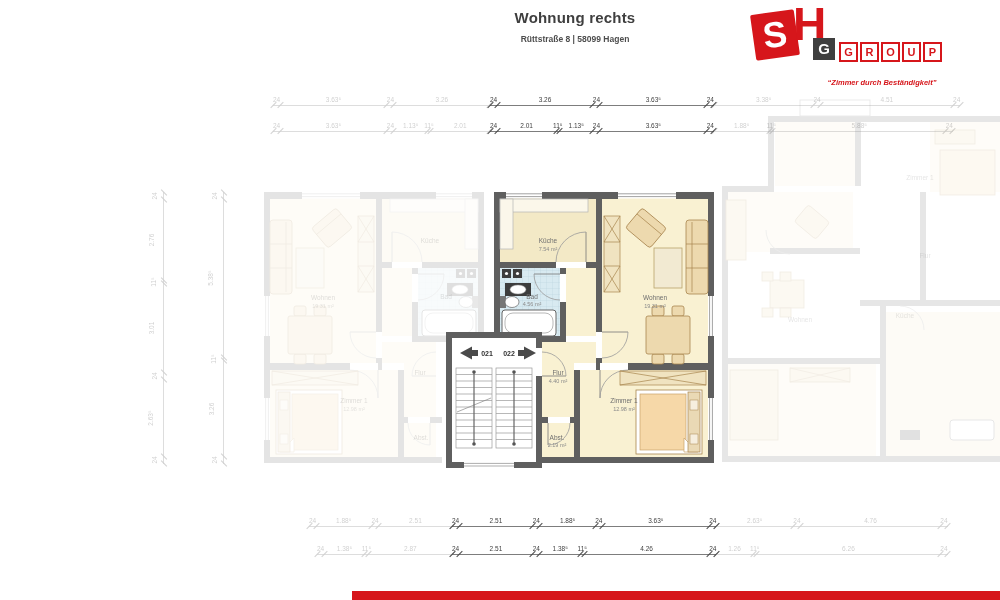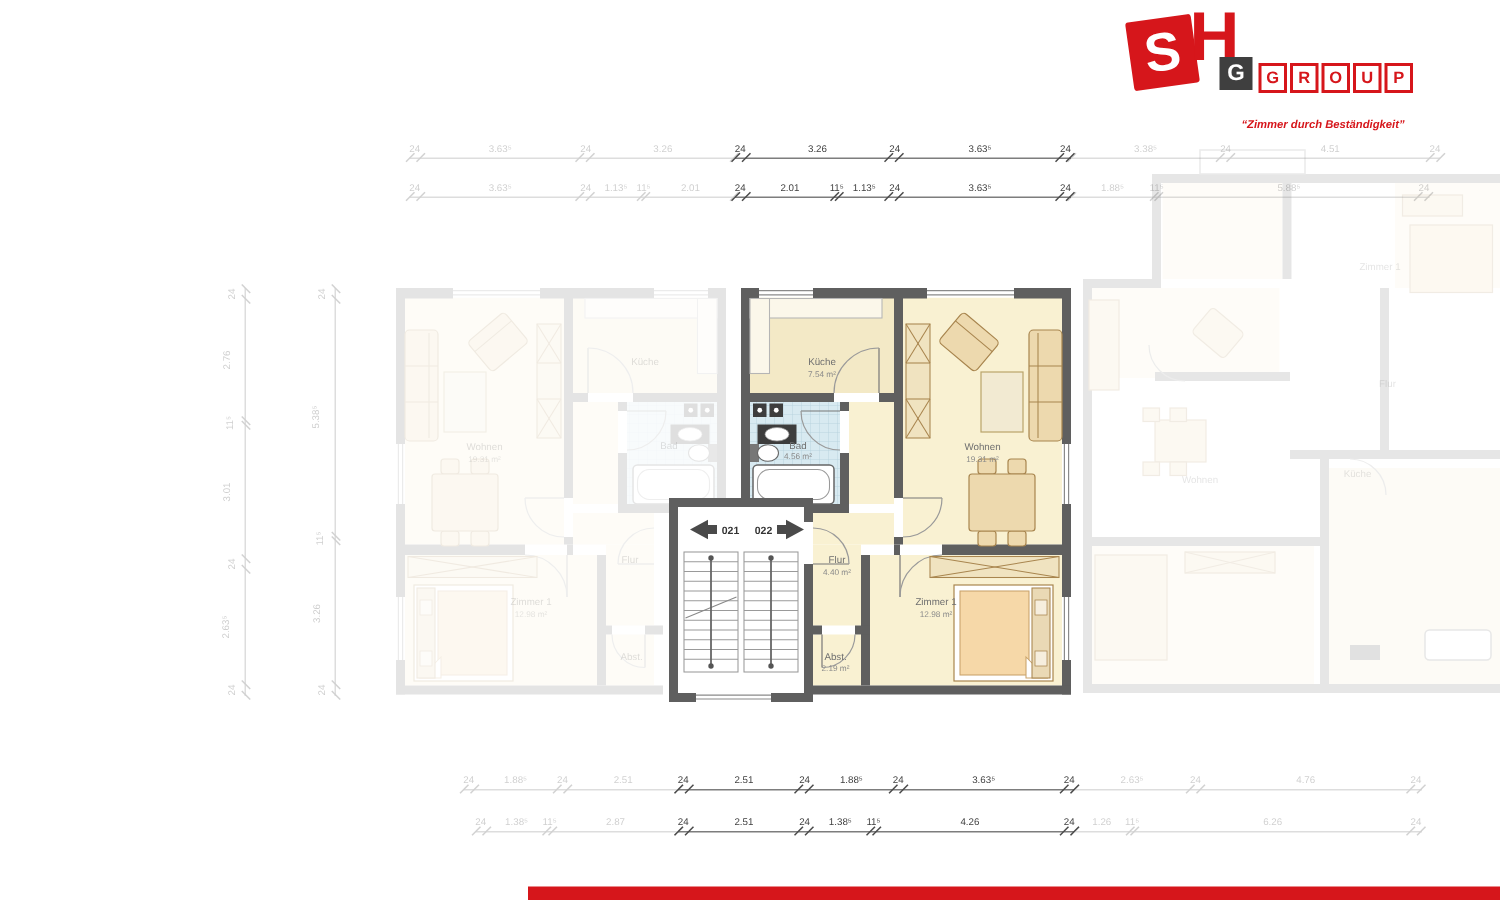--- a/index.html
+++ b/index.html
@@ -291,20 +291,22 @@
 
     <g id="labels-right" text-anchor="middle" opacity="0.18">
       <text class="roomname" x="920" y="180">Zimmer 1</text>
       <text class="roomname" x="925" y="258">Flur</text>
       <text class="roomname" x="905" y="318">Küche</text>
       <text class="roomname" x="800" y="322">Wohnen</text>
     </g>
   </svg>
 
   <div class="header">
+    <div class="t">Wohnung rechts</div>
+    <div class="addr">Rüttstraße 8 | 58099 Hagen</div>
   </div>
 
   <div class="logo">
     <div class="sbox">S</div>
     <div class="hletter">H</div>
     <div class="gbox">G</div>
     <div class="groupword">
       <b>G</b>
         <b>R</b>
         <b>O</b>

